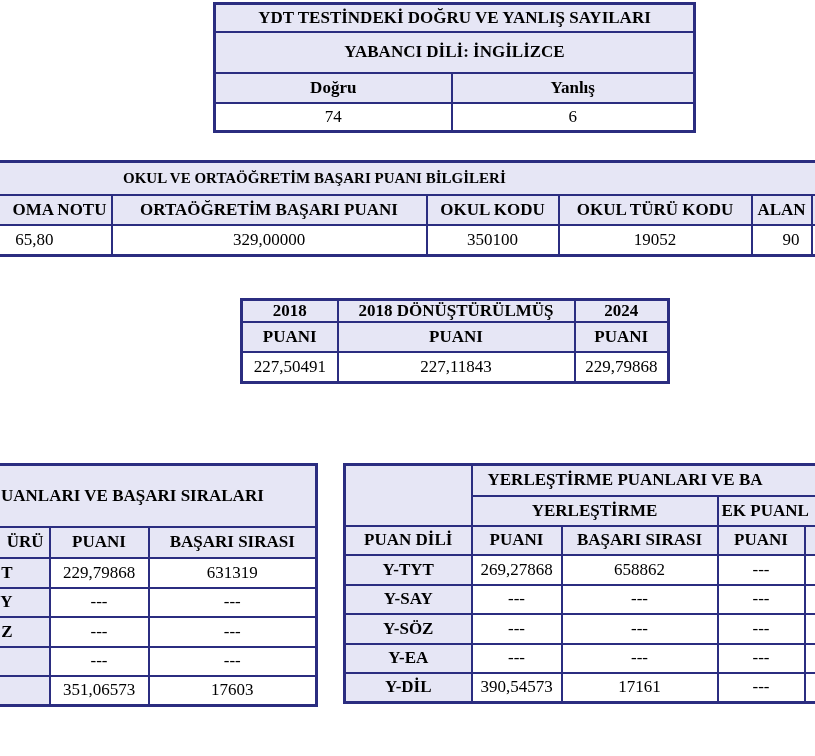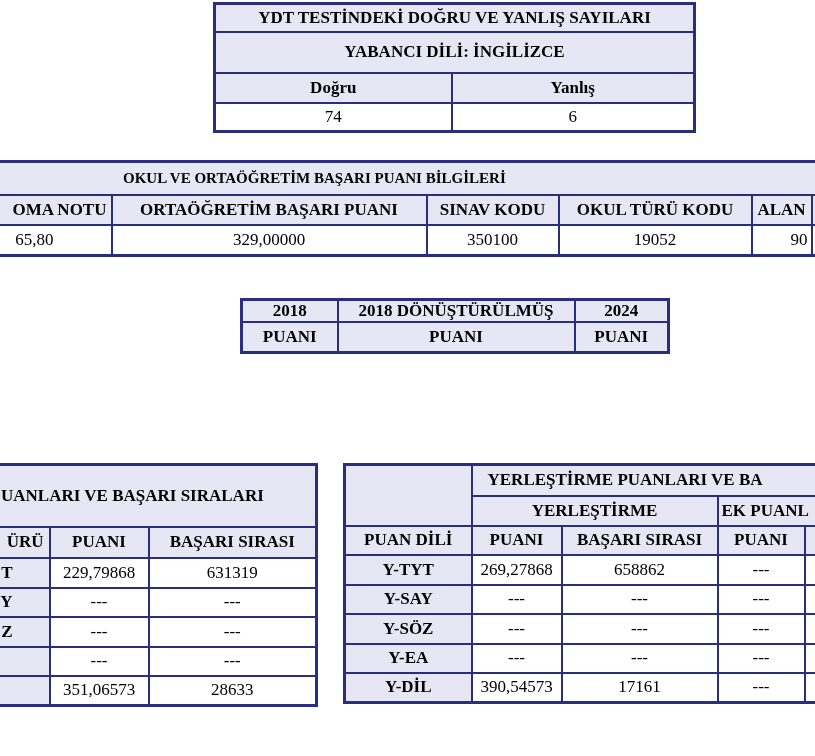--- a/index.html
+++ b/index.html
@@ -39,21 +39,21 @@
   td.hd17 {
     background: #e6e6f5;
     font-weight: bold;
     font-size: 17px;
   }
   td.val { background: #ffffff; font-weight: normal; }
 
   
   #okul-table td.title-cell { font-size: 15px; text-align: left; padding-left: 165px; }
   #okul-table td.cut-left-hd { text-align: right; padding-right: 4px; }
-  #okul-table td.alan-val { text-align: right; padding-right: 3px; }
+  #okul-table td.alan-val { text-align: right; padding-right: 11px; }
 
   
   #sinav-table td.title-cell { text-align: left; padding-left: 58px; }
   #sinav-table td.cut-hd { text-align: right; padding-right: 5px; }
   #sinav-table td.cut-label { text-align: right; padding-right: 36px; }
 
   
   #yer-table td.title-cell { text-align: left; padding-left: 15px; }
   #yer-table td.ek-cell { text-align: left; padding-left: 3px; }
 </style>
@@ -92,21 +92,21 @@
       <col style="width:60px">
       <col style="width:90px">
   </colgroup>
   <tbody>
       <tr style="height:33px">
     <td class="hd title-cell" colspan="6">OKUL VE ORTAÖĞRETİM BAŞARI PUANI BİLGİLERİ</td>
   </tr>
   <tr style="height:30px">
     <td class="hd cut-left-hd">OMA NOTU</td>
     <td class="hd">ORTAÖĞRETİM BAŞARI PUANI</td>
-    <td class="hd">SINAV KODU</td>
+    <td class="hd">OKUL KODU</td>
     <td class="hd">OKUL TÜRÜ KODU</td>
     <td class="hd">ALAN</td>
     <td class="hd"></td>
   </tr>
   <tr style="height:31px">
     <td class="val">65,80</td>
     <td class="val">329,00000</td>
     <td class="val">350100</td>
     <td class="val">19052</td>
     <td class="val alan-val">90</td>
@@ -125,20 +125,25 @@
   <tr style="height:18px">
     <td class="hd">2018</td>
     <td class="hd">2018 DÖNÜŞTÜRÜLMÜŞ</td>
     <td class="hd">2024</td>
   </tr>
   <tr style="height:30px">
     <td class="hd">PUANI</td>
     <td class="hd">PUANI</td>
     <td class="hd">PUANI</td>
   </tr>
+  <tr style="height:30px">
+    <td class="val">227,50491</td>
+    <td class="val">227,11843</td>
+    <td class="val">229,79868</td>
+  </tr>
 </tbody>
   </table>
 
 <table class="tbl" id="sinav-table" style="left:-60px; top:463px; width:375px;">
   <colgroup>
       <col style="width:108px">
       <col style="width:99px">
       <col style="width:168px">
     </colgroup>
   <tbody>
@@ -166,21 +171,21 @@
     <td class="val">---</td>
   </tr>
   <tr style="height:29px">
     <td class="hd cut-label"></td>
     <td class="val">---</td>
     <td class="val">---</td>
   </tr>
   <tr style="height:30px">
     <td class="hd cut-label"></td>
     <td class="val">351,06573</td>
-    <td class="val">28633</td>
+    <td class="val">17603</td>
   </tr>
 </tbody>
   </table>
 
 <table class="tbl" id="yer-table" style="left:343px; top:463px; width:557px;">
   <colgroup>
     <col style="width:127px">
       <col style="width:90px">
       <col style="width:156px">
     <col style="width:87px">

